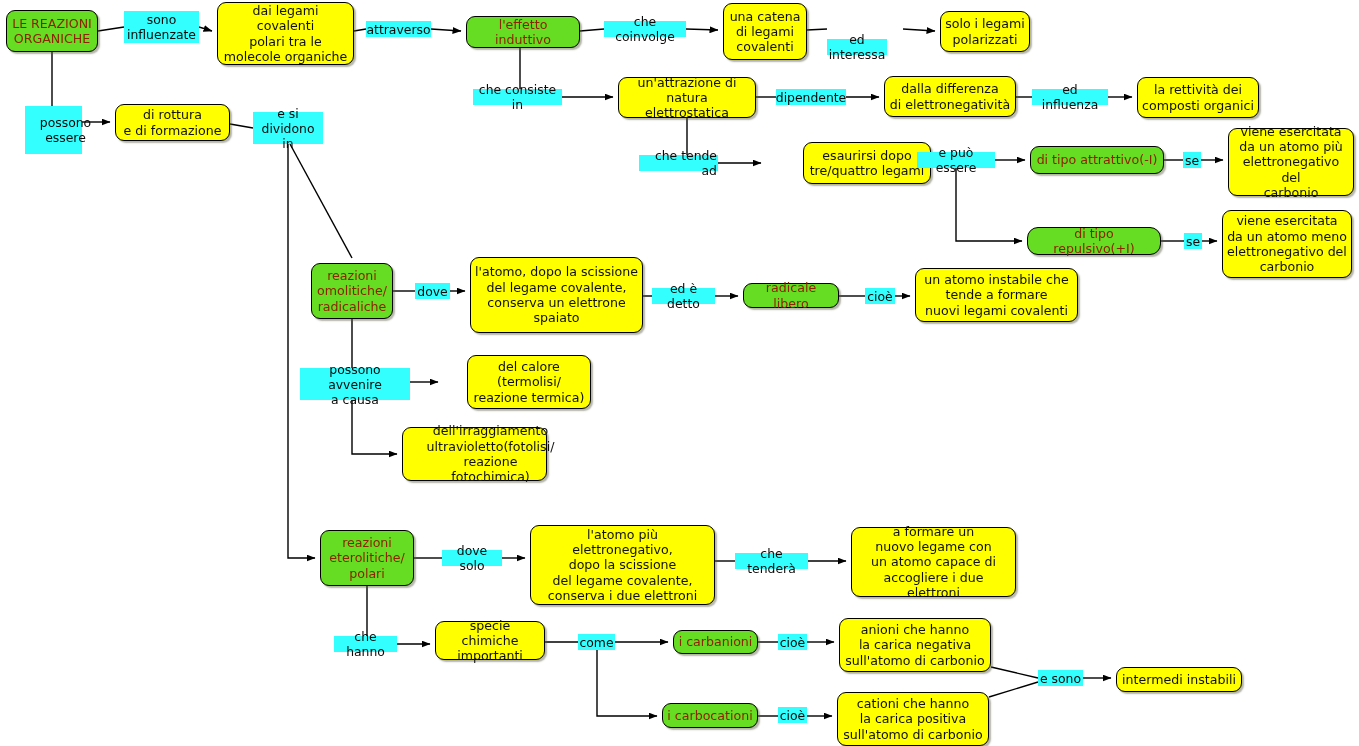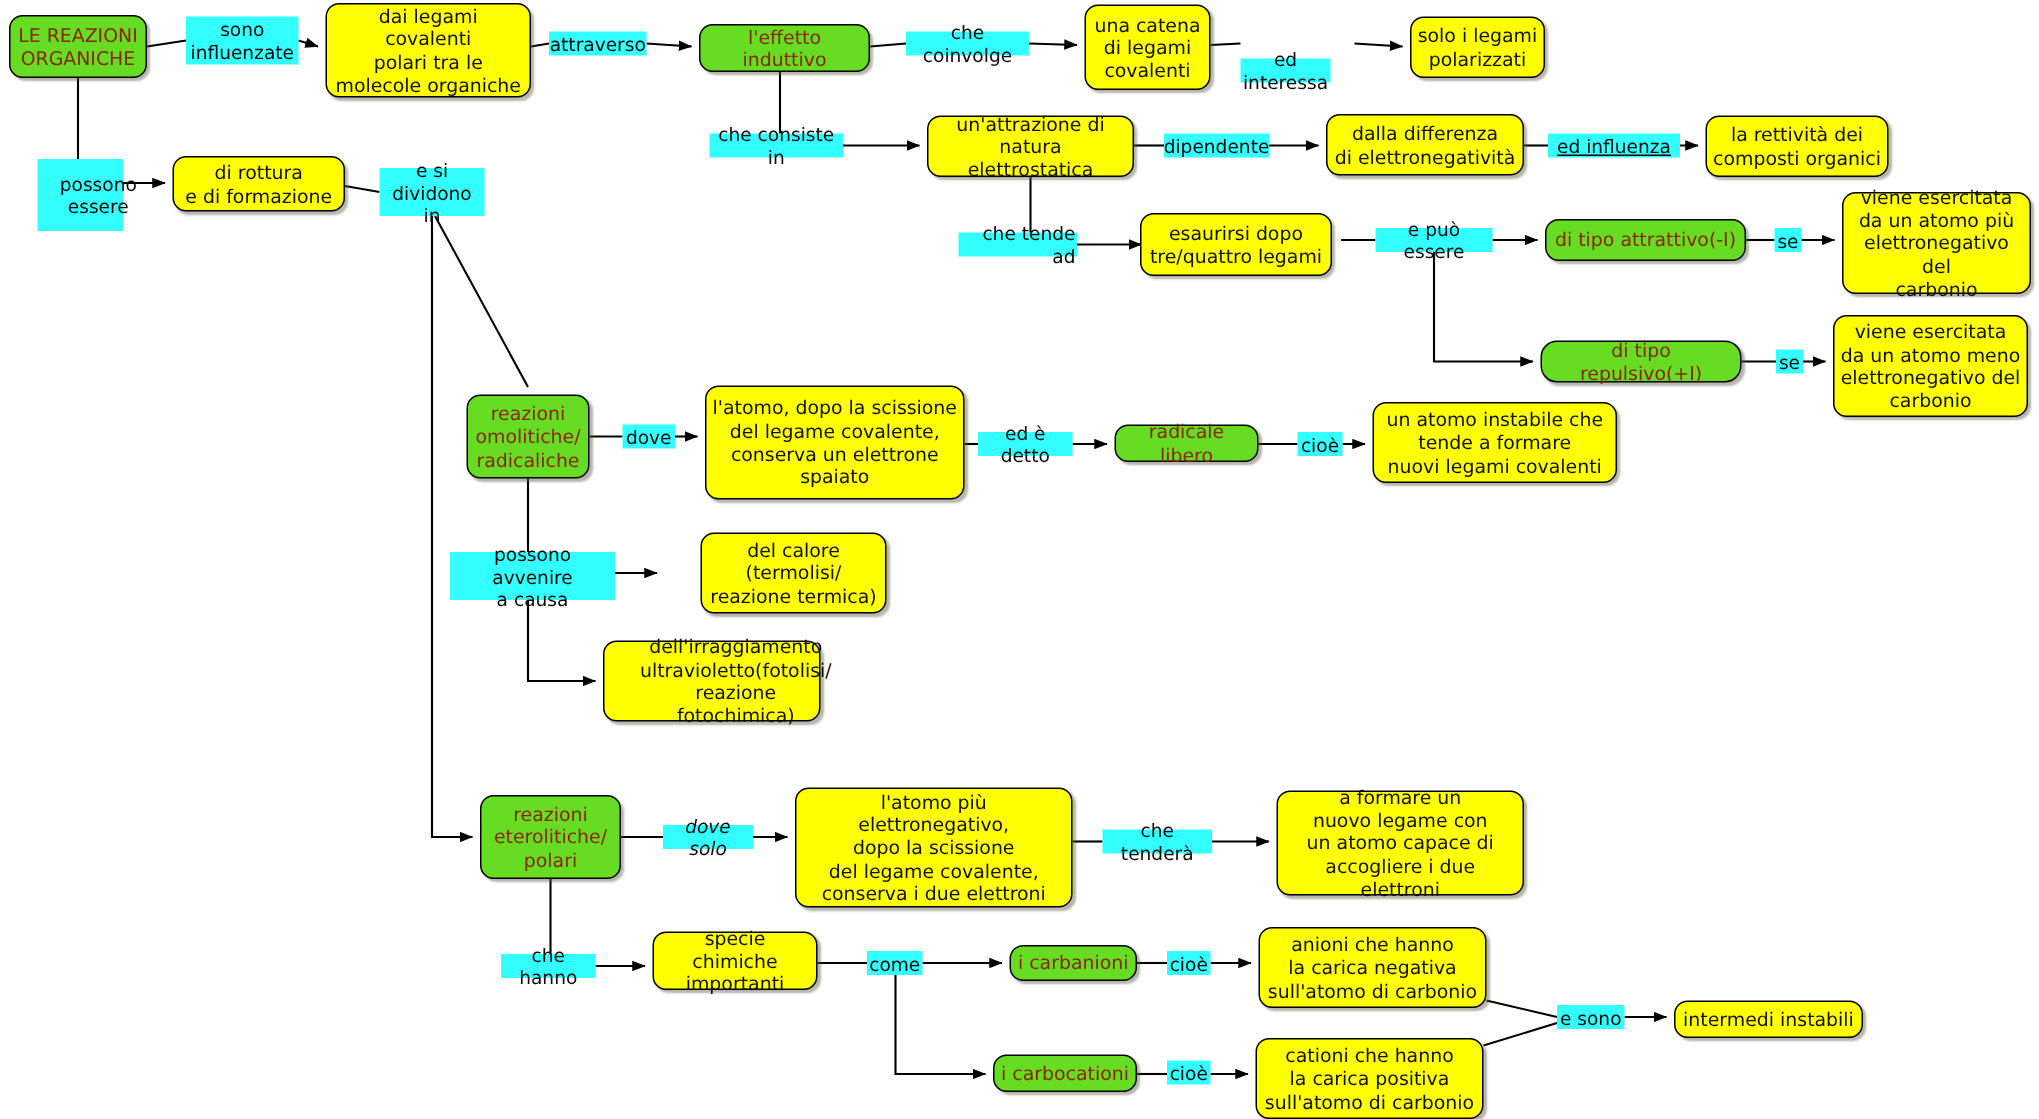--- a/index.html
+++ b/index.html
@@ -139,21 +139,21 @@
 di legami
 covalenti</div>
       <div class="node yellow" style="left: 940px; top: 11px; width: 90px; height: 41px;">solo i legami
 polarizzati</div>
       <div class="node yellow" style="left: 618px; top: 77px; width: 138px; height: 41px;">un'attrazione di
 natura elettrostatica</div>
       <div class="node yellow" style="left: 884px; top: 76px; width: 132px; height: 41px;">dalla differenza
 di elettronegatività</div>
       <div class="node yellow" style="left: 1137px; top: 77px; width: 122px; height: 41px;">la rettività dei
 composti organici</div>
-      <div class="node yellow" style="left: 760px; top: 142px; width: 128px; height: 42px; text-align: center;">esaurirsi dopo
+      <div class="node yellow" style="left: 803px; top: 142px; width: 128px; height: 42px; text-align: center;">esaurirsi dopo
 tre/quattro legami</div>
       <div class="node green" style="left: 1030px; top: 146px; width: 134px; height: 28px;">di tipo attrattivo(-I)</div>
       <div class="node green" style="left: 1027px; top: 227px; width: 134px; height: 28px; border-radius: 11px;">di tipo repulsivo(+I)</div>
       <div class="node yellow" style="left: 1228px; top: 128px; width: 126px; height: 68px;">viene esercitata
 da un atomo più
 elettronegativo del
 carbonio</div>
       <div class="node yellow" style="left: 1222px; top: 210px; width: 130px; height: 68px;">viene esercitata
 da un atomo meno
 elettronegativo del
@@ -201,35 +201,35 @@
       <div class="node yellow" style="left: 1116px; top: 667px; width: 126px; height: 25px;">intermedi instabili</div>
     </div>
   <div id="labels-layer">
       <div class="linklabel" style="left: 124px; top: 11px; width: 75px; height: 32px;">sono
 influenzate</div>
       <div class="linklabel" style="left: 366px; top: 21px; width: 65px; height: 16px;">attraverso</div>
       <div class="linklabel" style="left: 604px; top: 21px; width: 82px; height: 16px;">che coinvolge</div>
       <div class="linklabel" style="left: 827px; top: 21px; width: 60px; height: 16px; margin-top: 18px;">ed interessa</div>
       <div class="linklabel" style="left: 473px; top: 89px; width: 89px; height: 16px;">che consiste in</div>
       <div class="linklabel" style="left: 776px; top: 89px; width: 70px; height: 16px;">dipendente</div>
-      <div class="linklabel" style="left: 1032px; top: 89px; width: 88px; height: 16px; text-decoration: underline;">ed influenza</div>
+      <div class="linklabel" style="left: 1032px; top: 89px; width: 76px; height: 16px;">ed influenza</div>
       <div class="linklabel" style="left: 639px; top: 155px; width: 79px; height: 16px; text-align: right;">che tende ad</div>
       <div class="linklabel" style="left: 917px; top: 152px; width: 78px; height: 16px;">e può essere</div>
       <div class="linklabel" style="left: 1183px; top: 152px; width: 18px; height: 16px;">se</div>
       <div class="linklabel" style="left: 1184px; top: 233px; width: 18px; height: 16px;">se</div>
       <div class="linklabel" style="left: 25px; top: 106px; width: 57px; height: 48px; padding-left: 25px;">possono
 essere</div>
       <div class="linklabel" style="left: 253px; top: 112px; width: 70px; height: 32px;">e si
 dividono in</div>
       <div class="linklabel" style="left: 415px; top: 283px; width: 35px; height: 16px;">dove</div>
       <div class="linklabel" style="left: 652px; top: 288px; width: 63px; height: 16px;">ed è detto</div>
       <div class="linklabel" style="left: 865px; top: 288px; width: 30px; height: 16px;">cioè</div>
       <div class="linklabel" style="left: 300px; top: 368px; width: 110px; height: 32px;">possono avvenire
 a causa</div>
-      <div class="linklabel" style="left: 442px; top: 550px; width: 60px; height: 16px; font-style: italic;">dove solo</div>
+      <div class="linklabel" style="left: 442px; top: 550px; width: 60px; height: 16px;">dove solo</div>
       <div class="linklabel" style="left: 735px; top: 553px; width: 73px; height: 16px;">che tenderà</div>
       <div class="linklabel" style="left: 334px; top: 636px; width: 63px; height: 16px;">che hanno</div>
       <div class="linklabel" style="left: 578px; top: 634px; width: 37px; height: 16px;">come</div>
       <div class="linklabel" style="left: 778px; top: 634px; width: 29px; height: 16px;">cioè</div>
       <div class="linklabel" style="left: 778px; top: 707px; width: 29px; height: 16px;">cioè</div>
       <div class="linklabel" style="left: 1038px; top: 670px; width: 45px; height: 16px;">e sono</div>
     </div>
 </div>
 
 </body></html>

